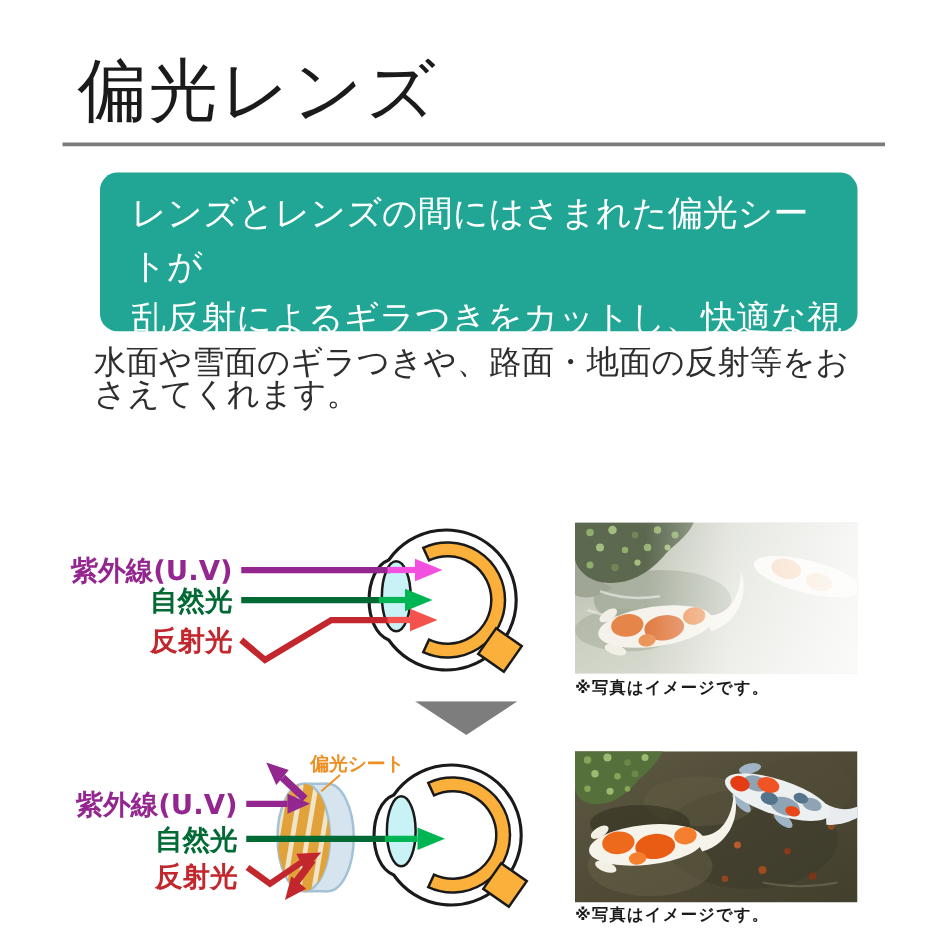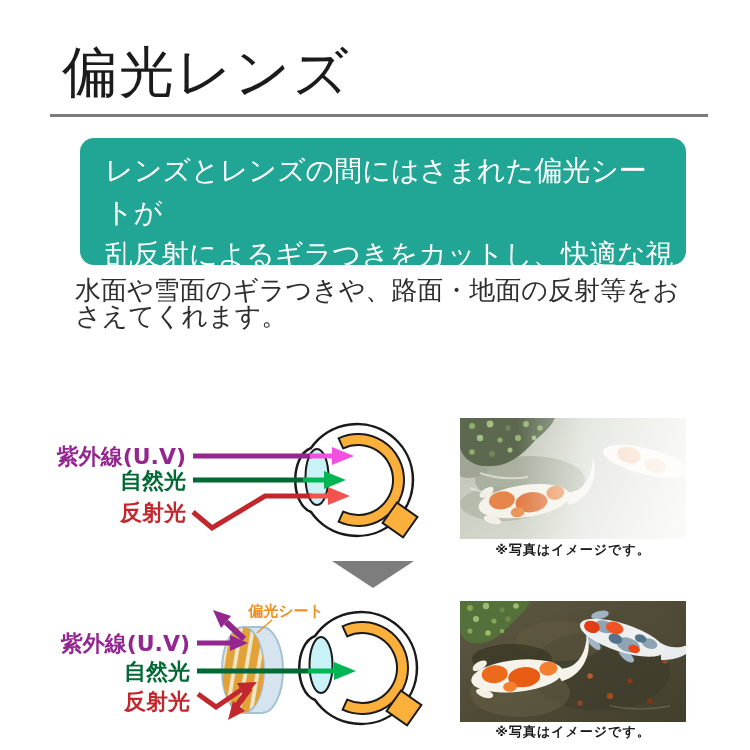--- a/index.html
+++ b/index.html
@@ -10,21 +10,21 @@
   #title-divider{left:50px;top:114px;width:658px;height:3px;background:#7b7b7b;}
   #highlight-box{left:80px;top:138px;width:606px;height:127px;background:#21a695;border-radius:14px;box-sizing:border-box;}
   #highlight-text{left:105px;top:150px;width:570px;font-size:28px;font-weight:normal;color:#ffffff;
                   line-height:42px;white-space:pre-line;word-break:break-all;}
   #body-text{left:75px;top:277px;width:618px;font-size:26px;line-height:26px;color:#2e2e2e;
              word-break:break-all;overflow-wrap:anywhere;}
   #body-text p{margin:0;}
   .diagram{overflow:visible;}
   .dg-label{font-size:22px;font-weight:bold;}
   .sheet-label{font-size:15px;font-weight:bold;}
-  .caption{width:226px;font-size:13px;font-weight:bold;color:#1a1a1a;text-align:center;letter-spacing:1px;}
+  .caption{width:226px;font-size:13px;font-weight:bold;color:#1a1a1a;text-align:left;letter-spacing:1px;}
   .photo{display:block;}
 </style>
 </head>
 <body>
 
 <div id="page">
 
   <h1 id="page-title" class="abs">偏光レンズ</h1>
   <div id="title-divider" class="abs"></div>
 

